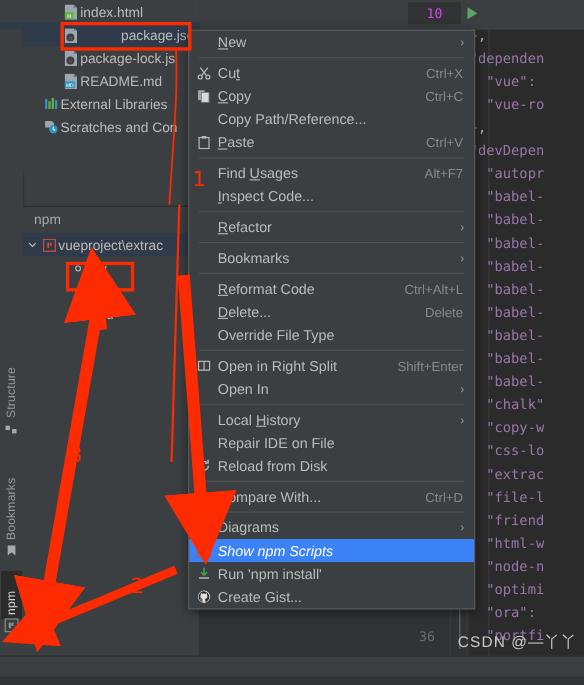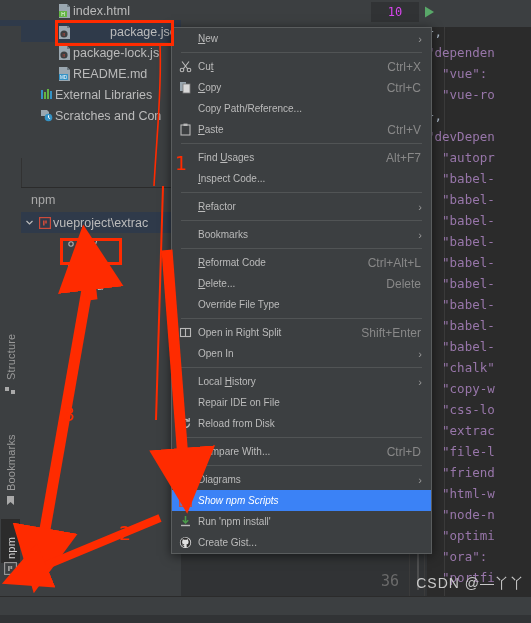--- a/index.html
+++ b/index.html
@@ -61,21 +61,21 @@
            display:flex;align-items:center;justify-content:center;color:#d946ef;
            font-family:"DejaVu Sans Mono","Liberation Mono",monospace;font-size:12px;}
   .runbtn{position:absolute;left:240px;top:4px;width:16px;height:16px;}
   .blue-bit{position:absolute;left:0;top:20px;width:181px;height:6px;background:#2f3a4a;}
 
   
   .menu{position:absolute;left:171px;top:27px;width:259px;background:#3c3f41;
         border:1px solid #5a5d5e;box-shadow:0 2px 10px rgba(0,0,0,.55);}
   .mi{height:21px;display:flex;align-items:center;position:relative;cursor:default;}
   .mi .mic{width:26px;flex:0 0 26px;display:flex;align-items:center;justify-content:center;}
-  .mi .lbl{flex:1;color:#bbbbbb;font-size:10px;white-space:nowrap;}
+  .mi .lbl{flex:1;color:#bbbbbb;font-size:13px;white-space:nowrap;}
   .mi .lbl u{text-decoration:underline;}
   .mi .acc{color:#888888;font-size:12px;padding-right:10px;white-space:nowrap;}
   .mi .arw{padding-right:9px;color:#9a9a9a;font-size:11px;}
   .mi.hl{background:#3b82f6;font-style:italic;}
   .mi.hl .lbl{color:#ffffff;}
   .msep{height:1px;margin:3px 9px;background:#515455;}
 
   
   .anno{position:absolute;left:0;top:0;width:531px;height:623px;pointer-events:none;}
   .rbox{position:absolute;border:3px solid #ff2b00;}
@@ -263,21 +263,21 @@
             <path d="M5 175h4"></path>
         </g>
         <g stroke="#6b6b6b" stroke-width="1">
             <path d="M7 33v10M7 54v92M7 159v10M7 180v410"></path>
           </g>
       </svg>
     </div>
 
     <div class="codearea"><div class="cl"><span class="k">  "build"</span></div><div class="cl"><span class="p">},</span></div><div class="cl"><span class="k">"dependen</span></div><div class="cl"><span class="k">  "vue":</span></div><div class="cl"><span class="k">  "vue-ro</span></div><div class="cl"><span class="p">},</span></div><div class="cl"><span class="k">"devDepen</span></div><div class="cl"><span class="k">  "autopr</span></div><div class="cl"><span class="k">  "babel-</span></div><div class="cl"><span class="k">  "babel-</span></div><div class="cl"><span class="k">  "babel-</span></div><div class="cl"><span class="k">  "babel-</span></div><div class="cl"><span class="k">  "babel-</span></div><div class="cl"><span class="k">  "babel-</span></div><div class="cl"><span class="k">  "babel-</span></div><div class="cl"><span class="k">  "babel-</span></div><div class="cl"><span class="k">  "babel-</span></div><div class="cl"><span class="k">  "chalk"</span></div><div class="cl"><span class="k">  "copy-w</span></div><div class="cl"><span class="k">  "css-lo</span></div><div class="cl"><span class="k">  "extrac</span></div><div class="cl"><span class="k">  "file-l</span></div><div class="cl"><span class="k">  "friend</span></div><div class="cl"><span class="k">  "html-w</span></div><div class="cl"><span class="k">  "node-n</span></div><div class="cl"><span class="k">  "optimi</span></div><div class="cl"><span class="k">  "ora":</span></div><div class="cl"><span class="k">  "portfi</span></div></div>
 
-    <div style="position:absolute;left:200px;top:572px;color:#6b6b6b;font-family:'DejaVu Sans Mono',monospace;font-size:15px;">36</div>
+    <div style="position:absolute;left:200px;top:572px;color:#6b6b6b;font-family:'DejaVu Sans Mono',monospace;font-size:12px;">36</div>
   </div>
 
   <div class="topbar">
     <div class="linebox">10</div>
     <div class="runbtn">
       <svg width="16" height="16" viewBox="0 0 16 16">
           <path d="M4 2.5L13 8L4 13.5z" fill="#59a869"></path>
         </svg>
     </div>
   </div>

